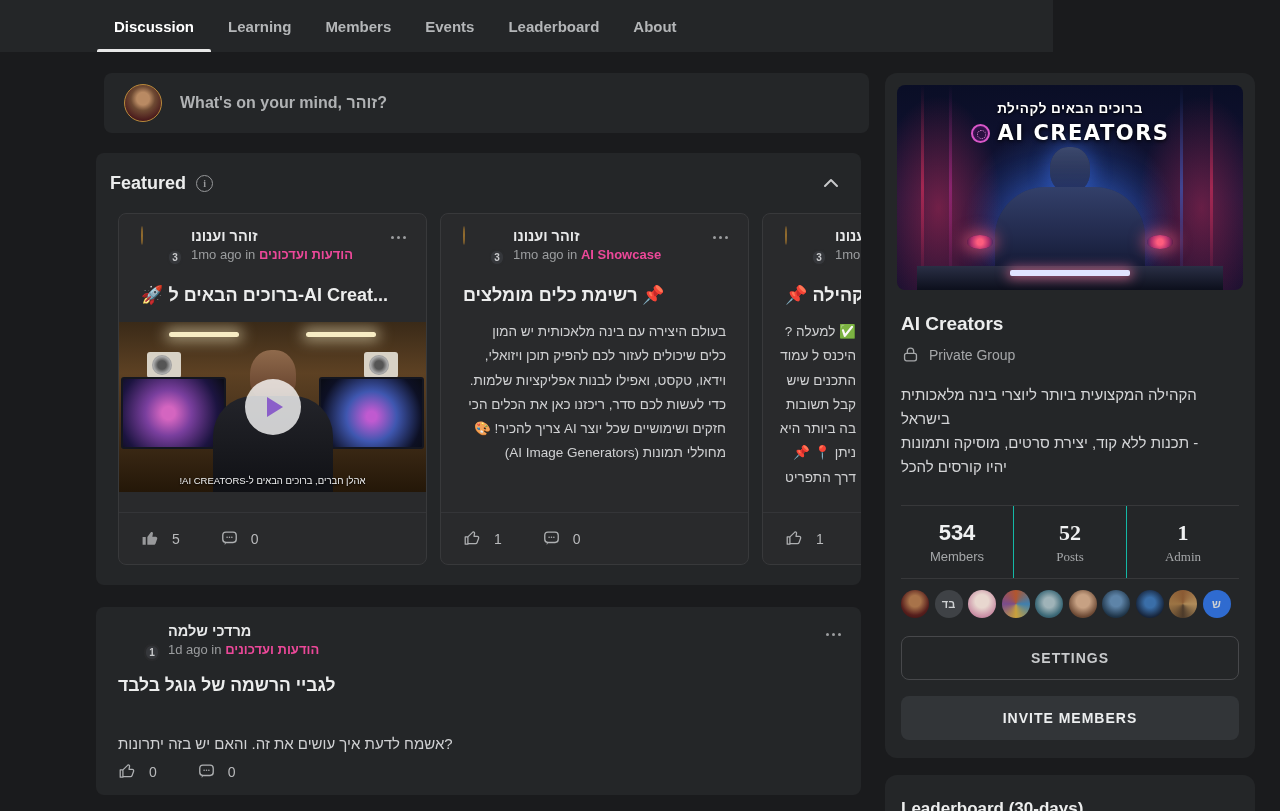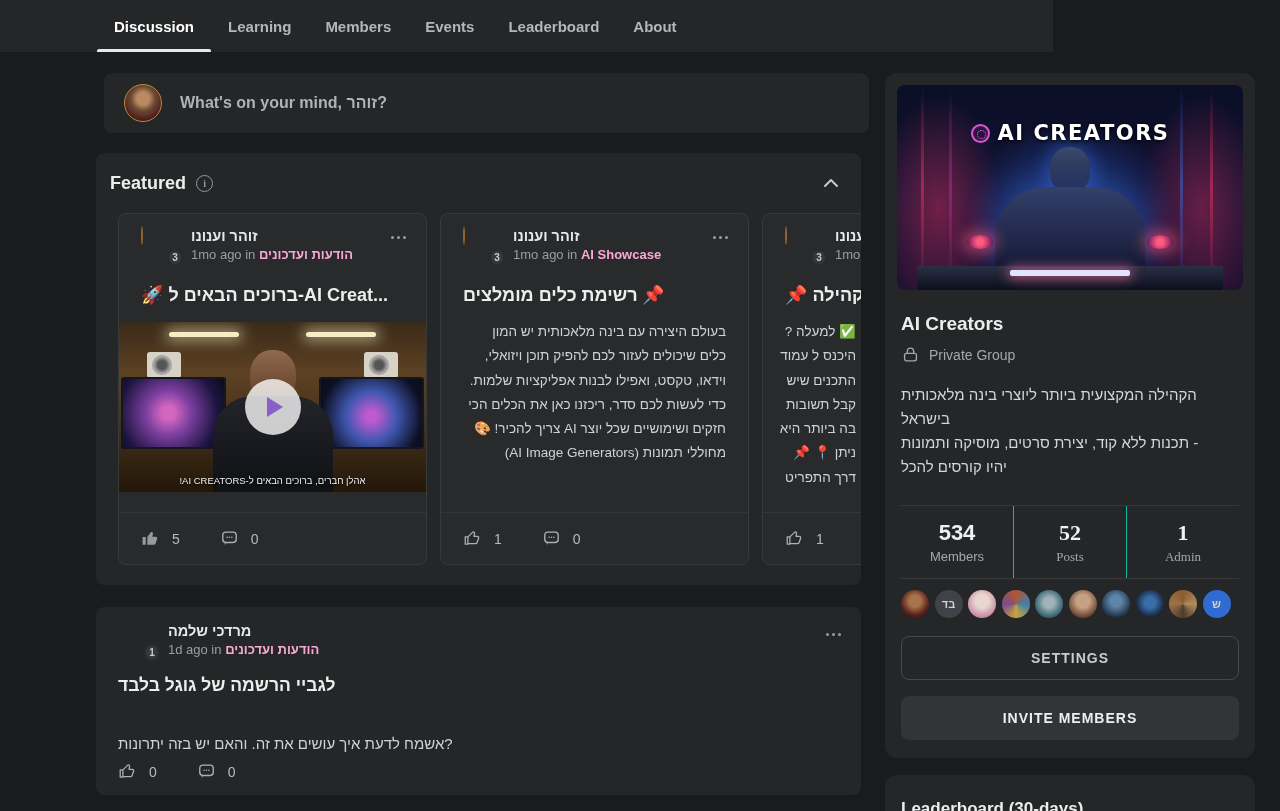--- a/index.html
+++ b/index.html
@@ -42,21 +42,21 @@
   .fcard-head { position:absolute; left:22px; top:13px; right:40px; display:flex; gap:14px; }
   .avatar-wrap { position:relative; width:36px; height:36px; flex:none; }
   .avatar { width:36px; height:36px; border-radius:50%;
          background:radial-gradient(circle at 50% 38%, #b98a63 22%, #6e4a33 42%, #4a1a1c 75%, #2b0e10 100%);
          border:1px solid #8f6a2e; }
   .level-badge { position:absolute; right:-6px; bottom:-3px; min-width:16px; height:17px; padding:0 3px;
          background:#35373b; border:2px solid #292a2c; border-radius:45%; color:#c8c9cb;
          font-size:10px; font-weight:700; display:flex; align-items:center; justify-content:center; }
   .author { font-size:14.5px; font-weight:700; color:#e8e9ea; line-height:19px; }
   .meta { font-size:13px; color:#9b9d9f; line-height:18px; }
-  .meta b { color:#f9a8d4; font-weight:700; }
+  .meta b { color:#ec4899; font-weight:700; }
   .kebab { position:absolute; right:16px; top:18px; display:flex; gap:3px; cursor:pointer; padding:4px; }
   .kebab i { width:3px; height:3px; border-radius:50%; background:#9b9d9f; }
   .fcard-title { position:absolute; left:22px; right:10px; top:70px; font-size:18px; font-weight:700;
          color:#eceded; white-space:nowrap; overflow:hidden; }
   .fcard-body { position:absolute; left:22px; right:22px; top:106px; font-size:13.5px; line-height:24.3px;
          color:#d0d1d3; }
   .rtl { direction:rtl; text-align:right; }
   .ltr { direction:ltr; text-align:left; }
   .frag-lines { position:absolute; right:214px; left:-160px; top:106px; direction:rtl; }
   .frag-lines div { white-space:nowrap; text-align:right; font-size:13.5px; line-height:24.3px; color:#d0d1d3; }
@@ -355,20 +355,21 @@
     <span class="streak s1"></span>
       <span class="streak s2"></span>
       <span class="streak s3"></span>
       <span class="streak s4"></span>
     <span class="b-head"></span>
       <span class="b-body"></span>
     <span class="b-hand h1"></span>
       <span class="b-hand h2"></span>
     <span class="b-desk"></span>
       <span class="b-kbd"></span>
+    <div class="banner-line1">ברוכים הבאים לקהילת</div>
     <div class="banner-line2">
       <span class="brain-icon"></span>
       <span>AI CREATORS</span>
     </div>
   </div>
   <div class="group-name">AI Creators</div>
   <div class="privacy">
     <svg width="19" height="19" viewBox="0 0 24 24">
       <rect x="4.5" y="10.5" width="15" height="9.5" rx="2.5" fill="none" stroke="#a5a7a9" stroke-width="1.7"></rect>
       <path d="M8 10.5V8a4 4 0 018 0v2.5" fill="none" stroke="#a5a7a9" stroke-width="1.7"></path>

